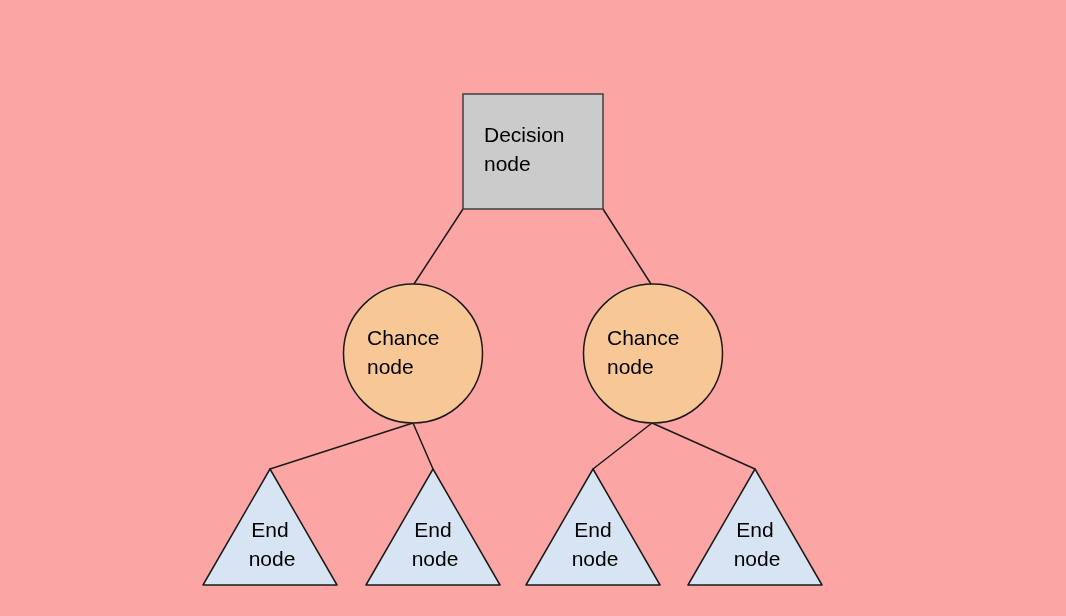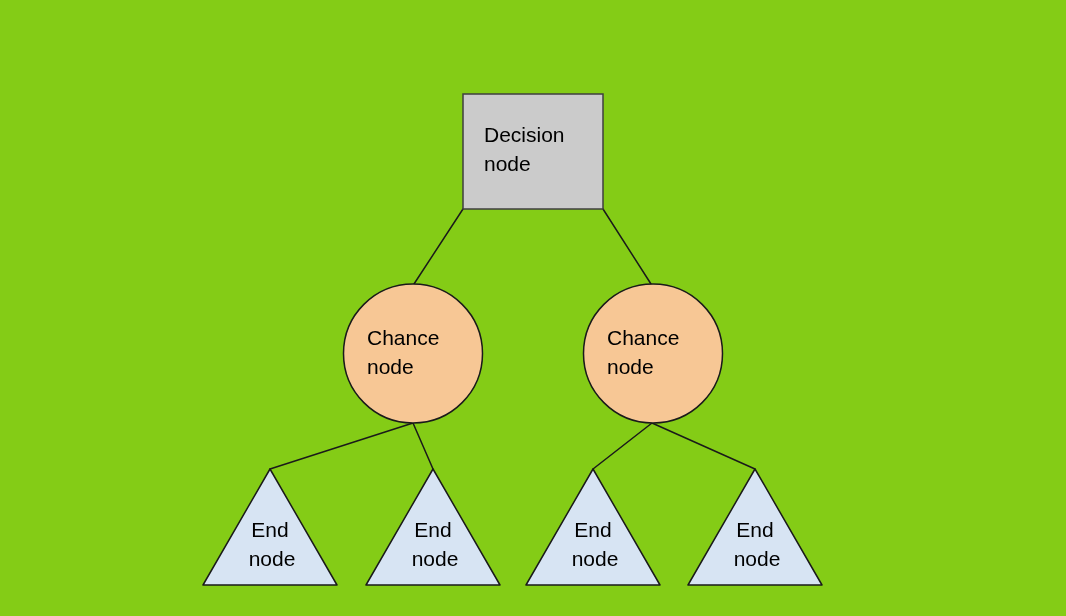--- a/index.html
+++ b/index.html
@@ -4,21 +4,21 @@
 <style>
   html, body {
     margin: 0;
     padding: 0;
     background: #ffffff;
   }
   .canvas {
     position: relative;
     width: 1066px;
     height: 616px;
-    background: #84cc16;
+    background: #fca5a5;
     overflow: hidden;
   }
   svg text {
     font-family: "Liberation Sans", "DejaVu Sans", sans-serif;
     font-size: 21px;
   }
 </style>
 </head>
 <body>
 

